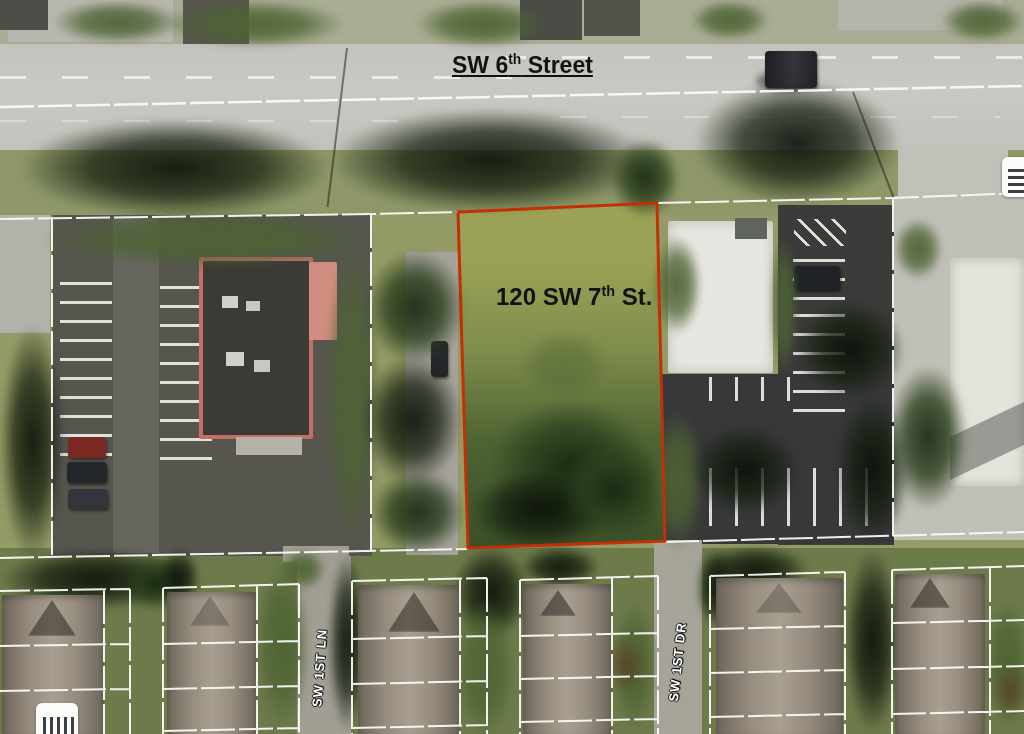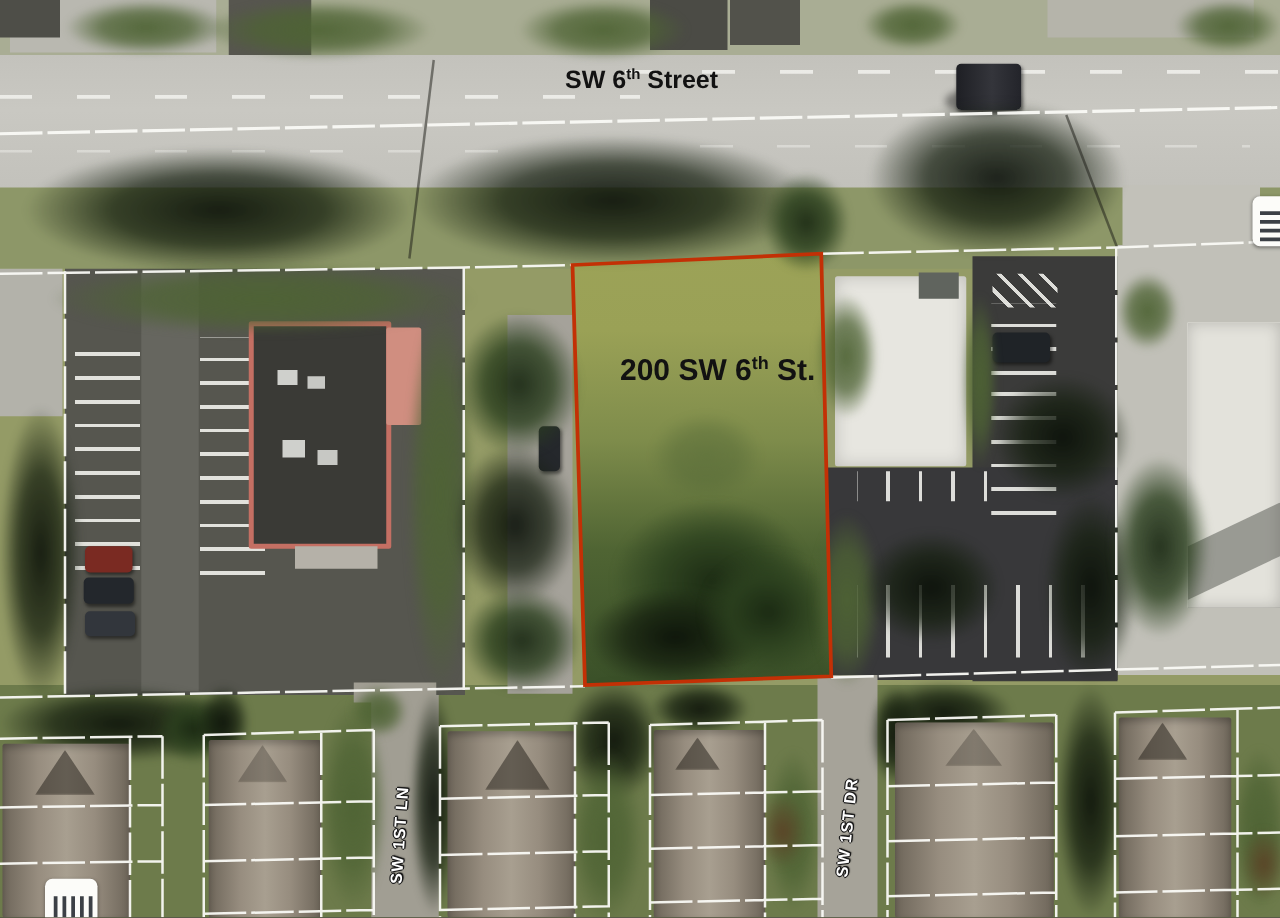--- a/index.html
+++ b/index.html
@@ -204,24 +204,24 @@
   <div class="chip" style="left:36px;top:703px;width:42px;height:36px;">
     <span class="bars-v">
         <i></i>
         <i></i>
         <i></i>
         <i></i>
         <i></i>
       </span>
   </div>
 
-  <div class="maplabel" style="left:452px;top:52px;font-size:20px;">
+  <div class="maplabel" style="left:452px;top:52px;font-size:23px;text-decoration:underline;">
     <span>SW 6</span><sup>th</sup><span> Street</span>
   </div>
 
   <div class="maplabel" style="left:496px;top:283px;font-size:24px;">
-    <span>200 SW 6</span><sup>th</sup><span> St.</span>
+    <span>120 SW 7</span><sup>th</sup><span> St.</span>
   </div>
 
   <div class="streetlabel" style="left:260px;top:660px;transform:rotate(-86deg);">SW 1ST LN</div>
   <div class="streetlabel" style="left:618px;top:654px;transform:rotate(-84deg);">SW 1ST DR</div>
 
 </div>
 
 </body></html>

